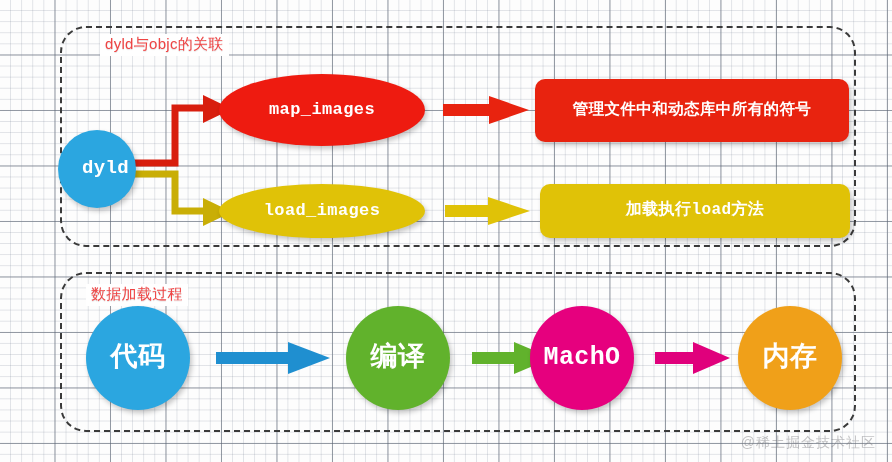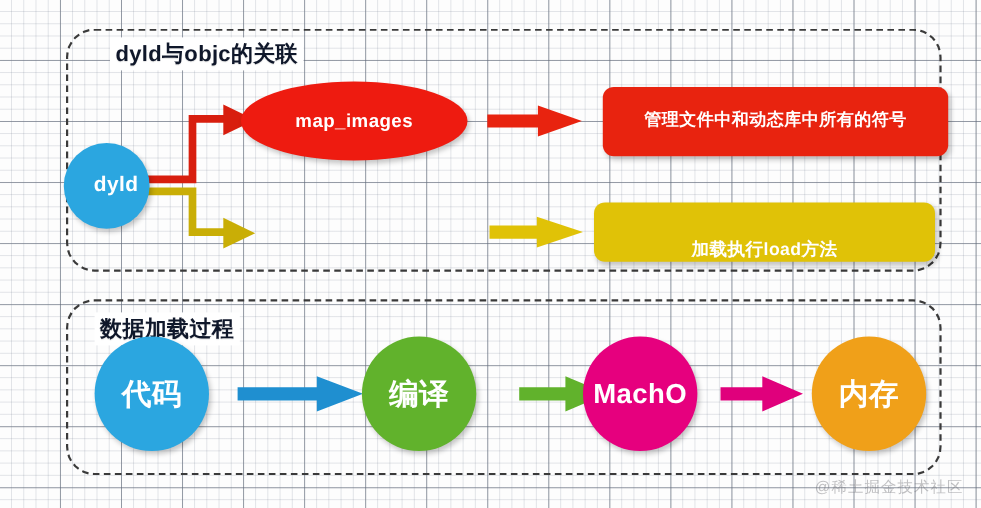--- a/index.html
+++ b/index.html
@@ -37,61 +37,62 @@
     position: absolute;
     border: 2px dashed #3a3a3a;
     border-radius: 26px;
     box-sizing: border-box;
   }
   #group-top   { left: 60px;  top: 26px;  width: 796px; height: 221px; }
   #group-bottom{ left: 60px;  top: 272px; width: 796px; height: 160px; }
 
   .group-label {
     position: absolute;
-    font-size: 20px;
-    font-weight: 700;
-    color: #0f172a;
+    font-size: 15px;
+    font-weight: 400;
+    color: #ef4444;
     background: #ffffff;
     padding: 1px 5px 2px 5px;
     white-space: nowrap;
     text-shadow: 0 1px 1px rgba(0,0,0,0.12);
     letter-spacing: 0.3px;
   }
   #label-top    { left: 100px; top: 34px; }
   #label-bottom { left: 72px;  top: 284px; margin-left: 14px; }
 
   
   .shape-text {
     color: #ffffff;
     font-weight: 700;
     text-align: center;
     line-height: 1.22;
     letter-spacing: 0.4px;
     user-select: none;
+    font-family: Liberation Mono, monospace;
   }
 
   
   .circle {
     position: absolute;
     border-radius: 50%;
     display: flex;
     align-items: center;
     justify-content: center;
     box-shadow: 2px 3px 5px rgba(0,0,0,0.22);
   }
 
   #node-dyld {
     left: 58px; top: 130px;
     width: 78px; height: 78px;
     background: #2BA6E0;
   }
   #node-dyld .shape-text { font-size: 19px; margin-left: 17px; }
 
   #node-code   { left: 86px;  top: 306px; width: 104px; height: 104px; background: #2BA6E0; }
-  #node-compile{ left: 329px; top: 306px; width: 104px; height: 104px; background: #61B22C; }
+  #node-compile{ left: 346px; top: 306px; width: 104px; height: 104px; background: #61B22C; }
   #node-macho  { left: 530px; top: 306px; width: 104px; height: 104px; background: #E6007E; }
   #node-memory { left: 738px; top: 306px; width: 104px; height: 104px; background: #F0A019; }
 
   #node-code .shape-text,
   #node-compile .shape-text,
   #node-memory .shape-text { font-size: 27px; }
   #node-macho .shape-text  { font-size: 25px; }
 
   
   .ellipse {
@@ -111,24 +112,24 @@
   .box {
     position: absolute;
     border-radius: 10px;
     display: flex;
     align-items: center;
     justify-content: center;
     box-shadow: 2px 3px 5px rgba(0,0,0,0.22);
     padding: 0 10px;
     box-sizing: border-box;
   }
-  #box-symbols { left: 548px; top: 79px;  width: 314px; height: 63px; background: #E8230F; }
+  #box-symbols { left: 535px; top: 79px;  width: 314px; height: 63px; background: #E8230F; }
   #box-symbols .shape-text { font-size: 15.5px; text-align: left; }
 
-  #box-load { left: 540px; top: 184px; width: 310px; height: 54px; background: #E0C207; align-items: flex-end; }
+  #box-load { left: 540px; top: 184px; width: 310px; height: 54px; background: #E0C207; }
   #box-load .shape-text { font-size: 16px; }
 
   
   #connectors {
     position: absolute;
     left: 0; top: 0;
     width: 892px; height: 462px;
     pointer-events: none;
   }
 
@@ -189,20 +190,23 @@
   </svg>
 
   <div class="circle" id="node-dyld">
     <span class="shape-text">dyld</span>
   </div>
 
   <div class="ellipse" id="node-map-images">
     <span class="shape-text">map_images</span>
   </div>
 
+  <div class="ellipse" id="node-load-images">
+    <span class="shape-text">load_images</span>
+  </div>
 
   <div class="box" id="box-symbols">
     <span class="shape-text">
       <span>管理文件中和动态库中所有的符号</span><br>
     </span>
   </div>
 
   <div class="box" id="box-load">
     <span class="shape-text">加载执行load方法</span>
   </div>

